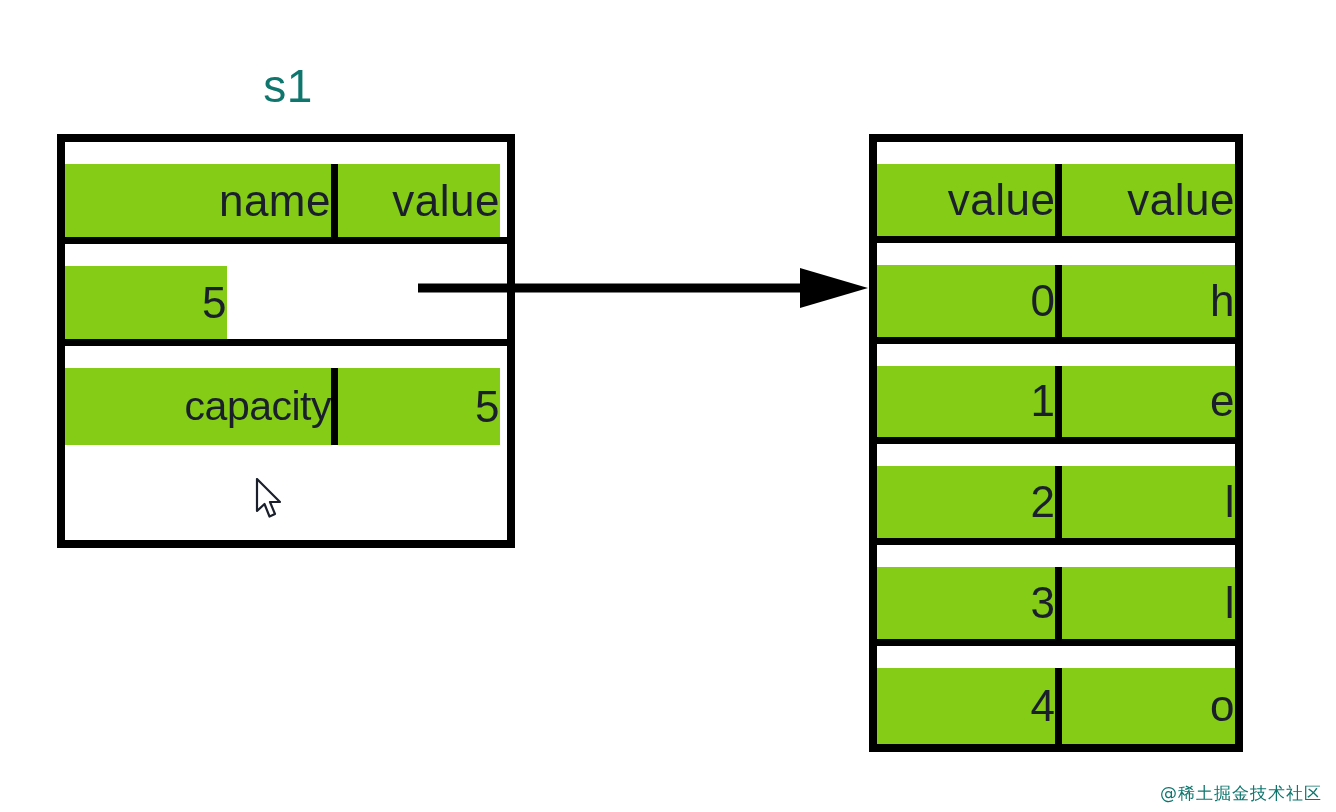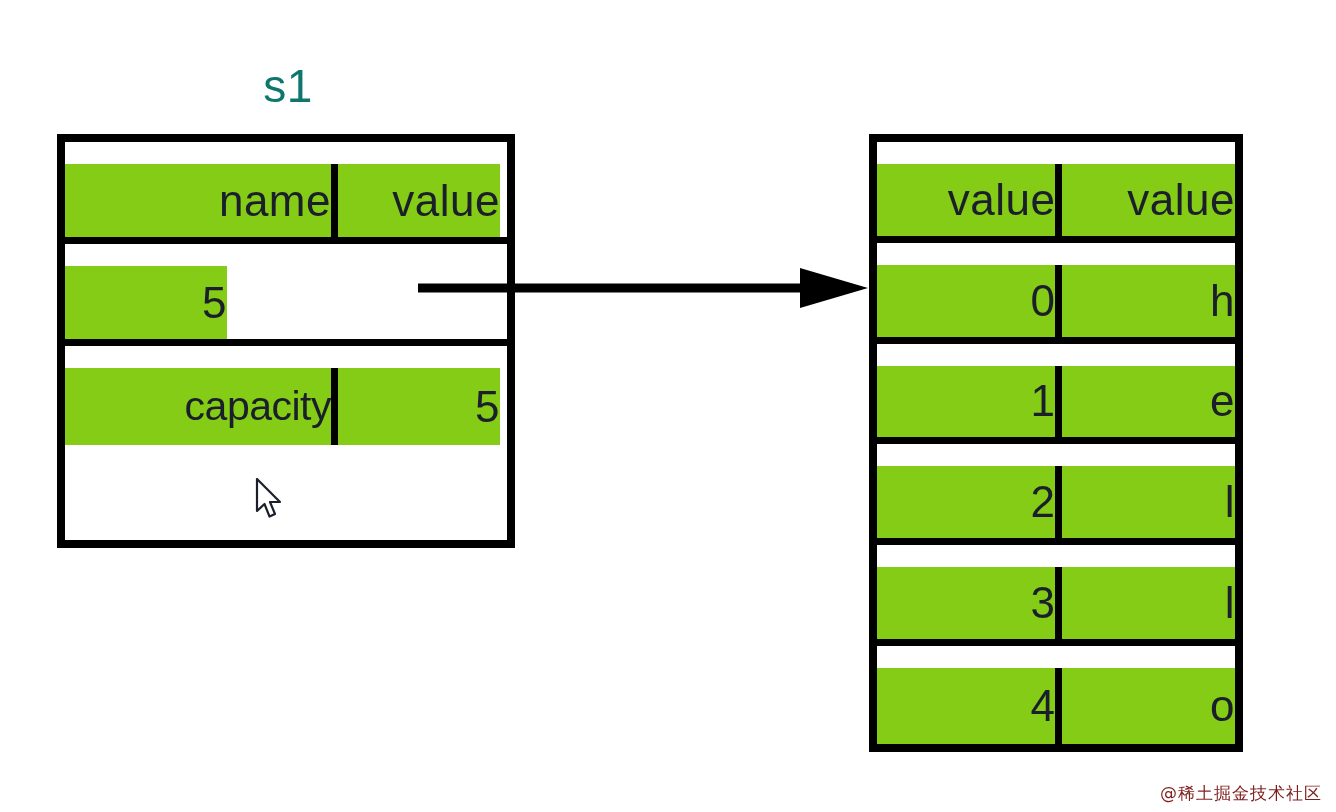--- a/index.html
+++ b/index.html
@@ -131,21 +131,21 @@
     pointer-events: none;
   }
 
   
   #watermark {
     position: absolute;
     right: 14px;
     bottom: 8px;
     font-size: 17px;
     line-height: 22px;
-    color: #7f1d1d;
+    color: #0f766e;
     letter-spacing: 1px;
     white-space: nowrap;
     font-family: "DejaVu Sans", sans-serif;
   }
 </style>
 </head>
 <body>
 
 <div id="canvas">
 

